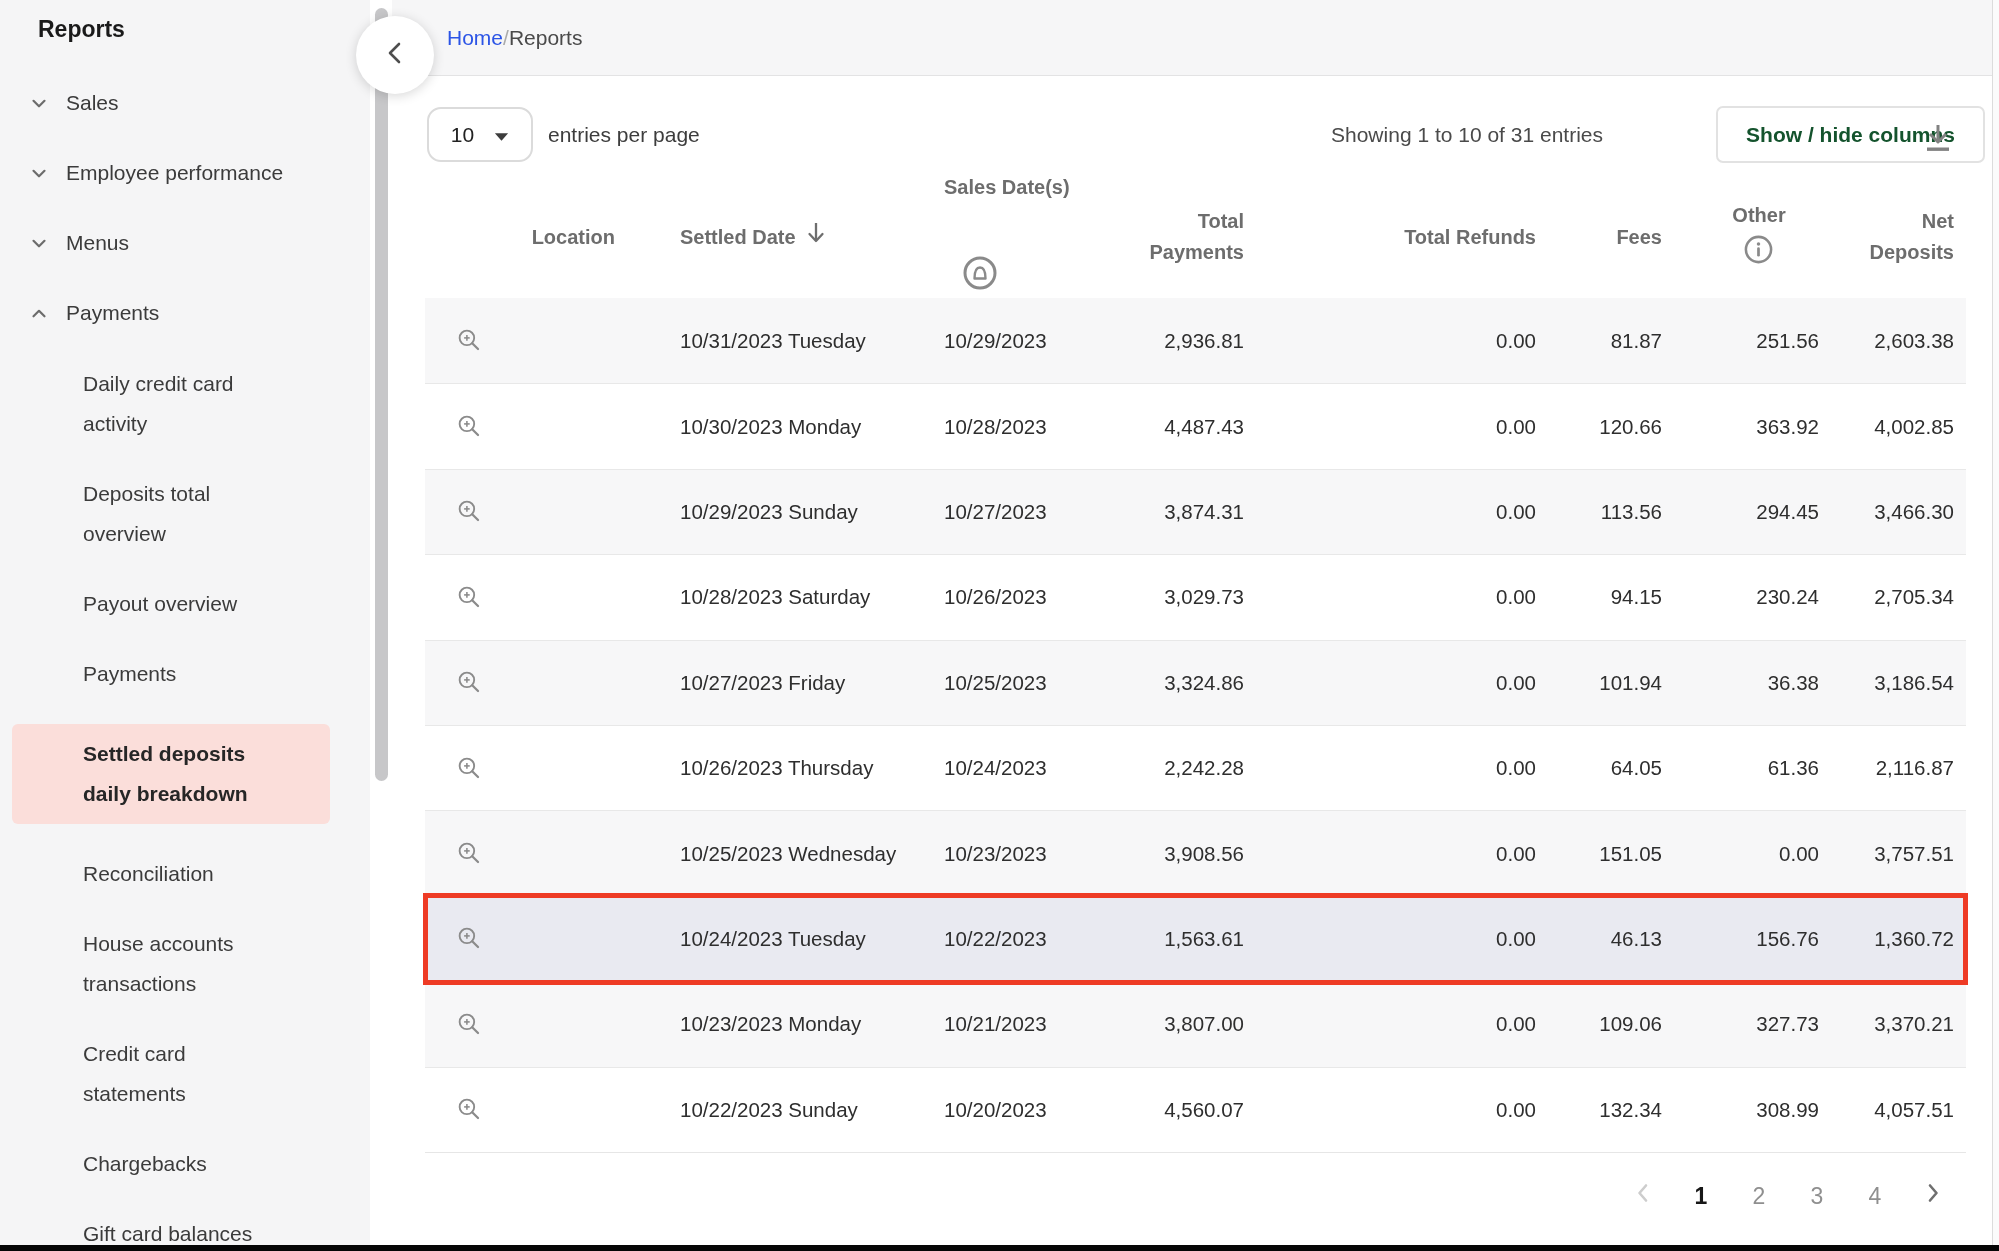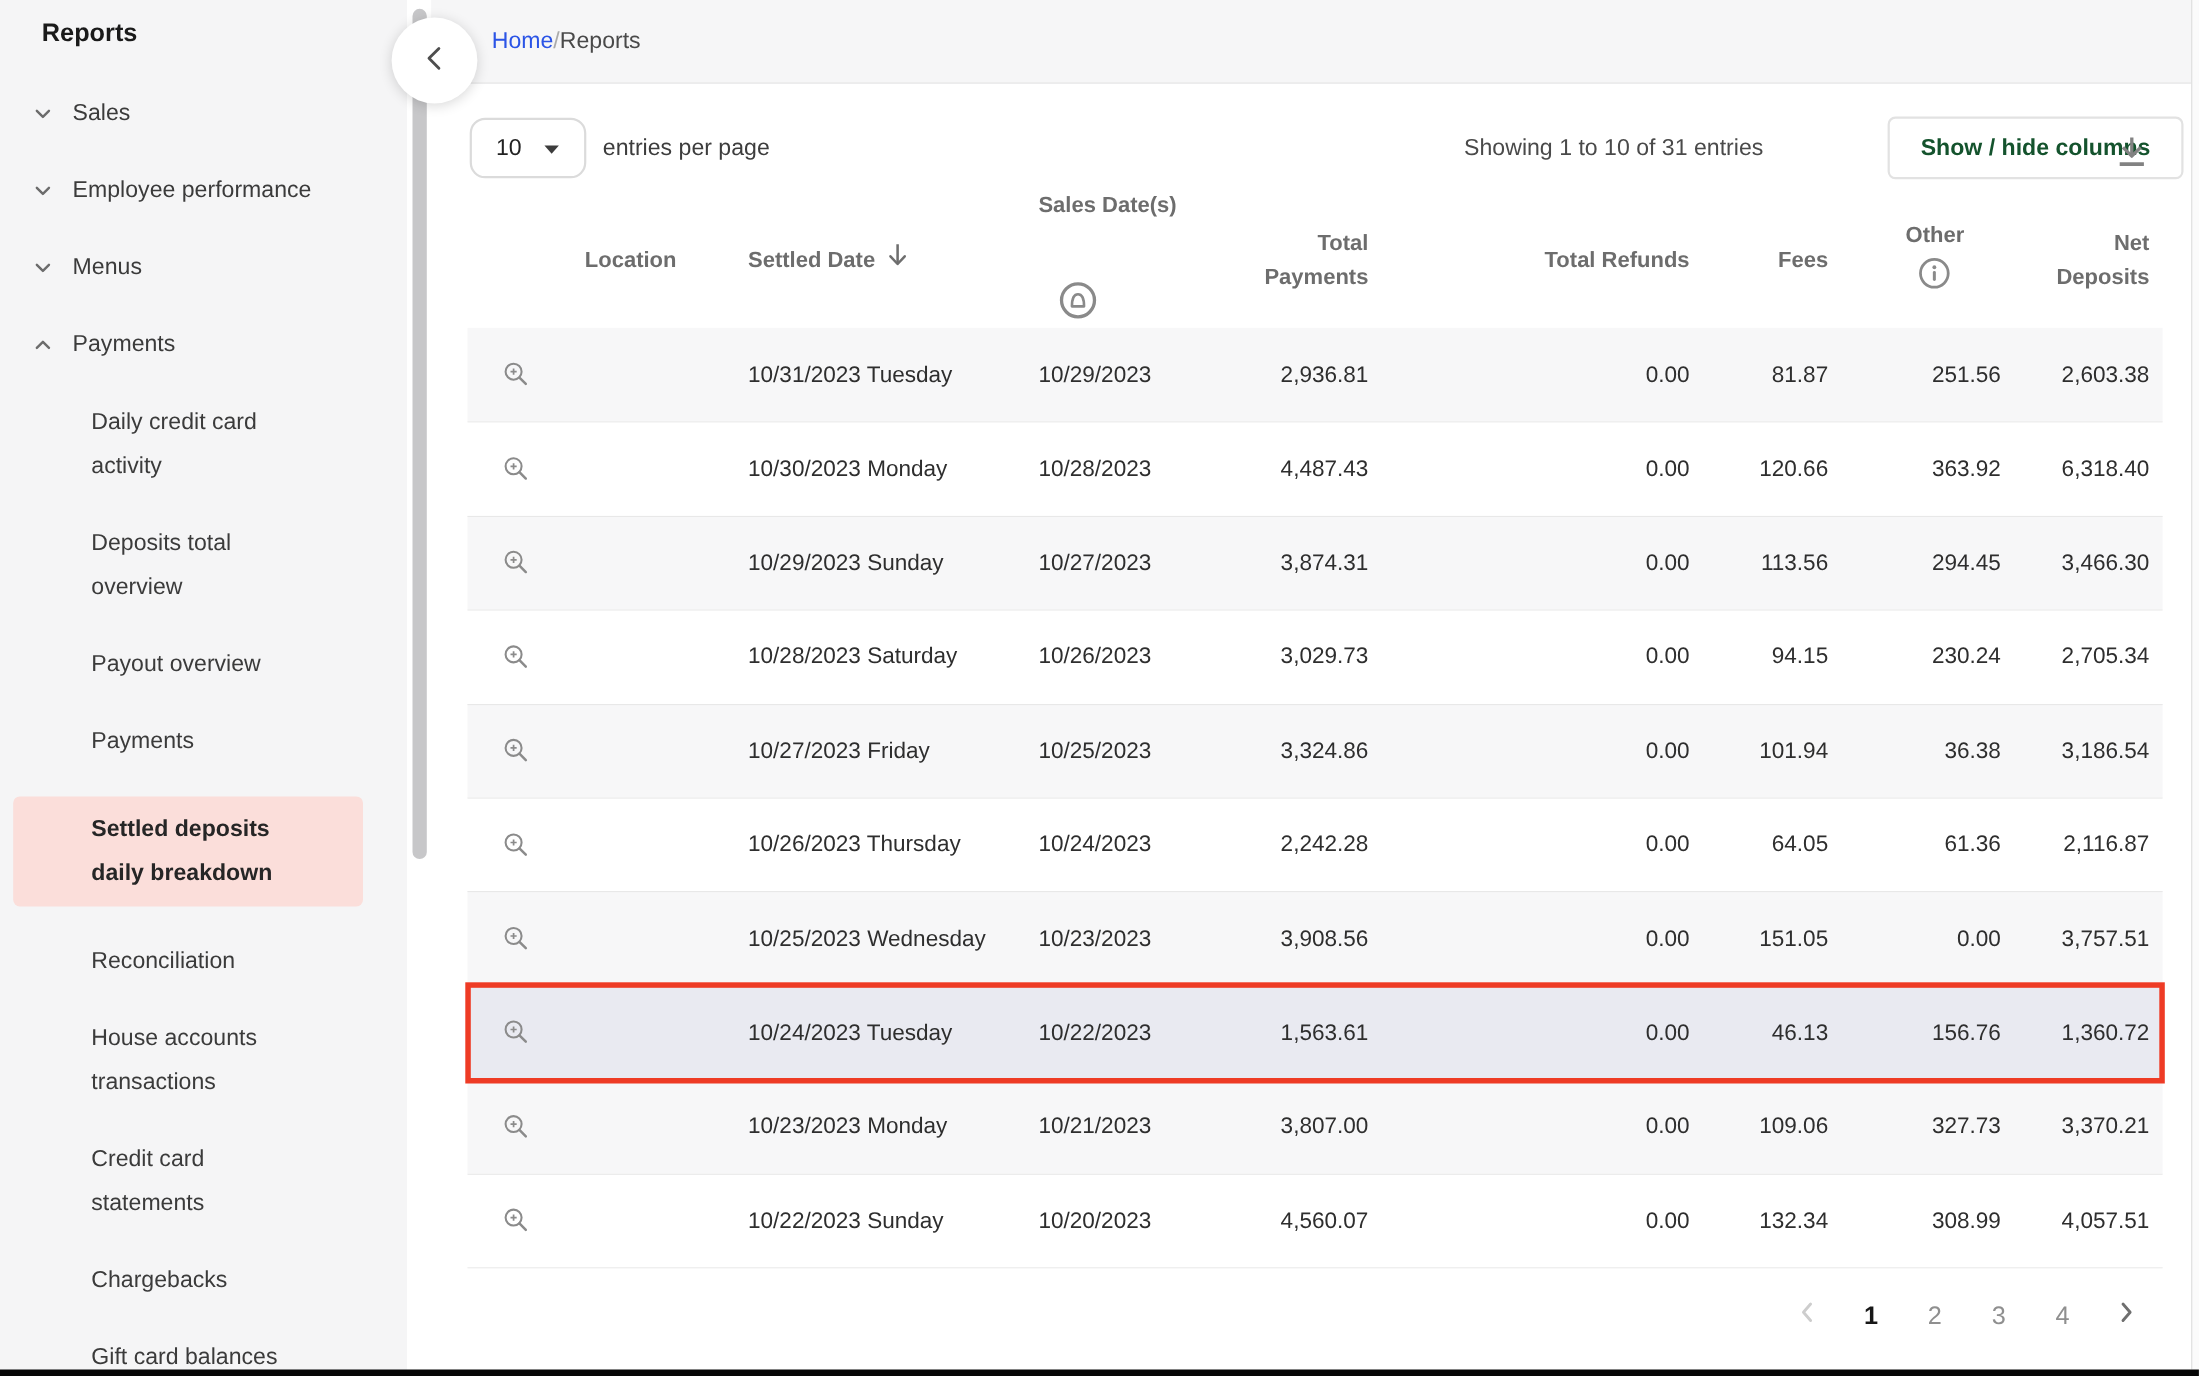--- a/index.html
+++ b/index.html
@@ -299,21 +299,21 @@
     <div class="cell c-ref">
           <span>0.00</span>
         </div>
     <div class="cell c-fees">
           <span>120.66</span>
         </div>
     <div class="cell c-other">
           <span>363.92</span>
         </div>
     <div class="cell c-net">
-          <span>6,318.40</span>
+          <span>4,002.85</span>
         </div>
   </div>
       <div class="trow odd">
     <div class="cell c-zoom">
       <svg width="27" height="27" viewBox="0 0 26 26">
             <circle cx="10.5" cy="10.5" r="7" fill="none" stroke="#8b8b8b" stroke-width="1.8"></circle>
             <line x1="10.5" y1="7.8" x2="10.5" y2="13.2" stroke="#8b8b8b" stroke-width="1.5"></line>
             <line x1="7.8" y1="10.5" x2="13.2" y2="10.5" stroke="#8b8b8b" stroke-width="1.5"></line>
             <line x1="15.6" y1="15.6" x2="21.2" y2="21.2" stroke="#8b8b8b" stroke-width="2.2" stroke-linecap="round"></line>
           </svg>

